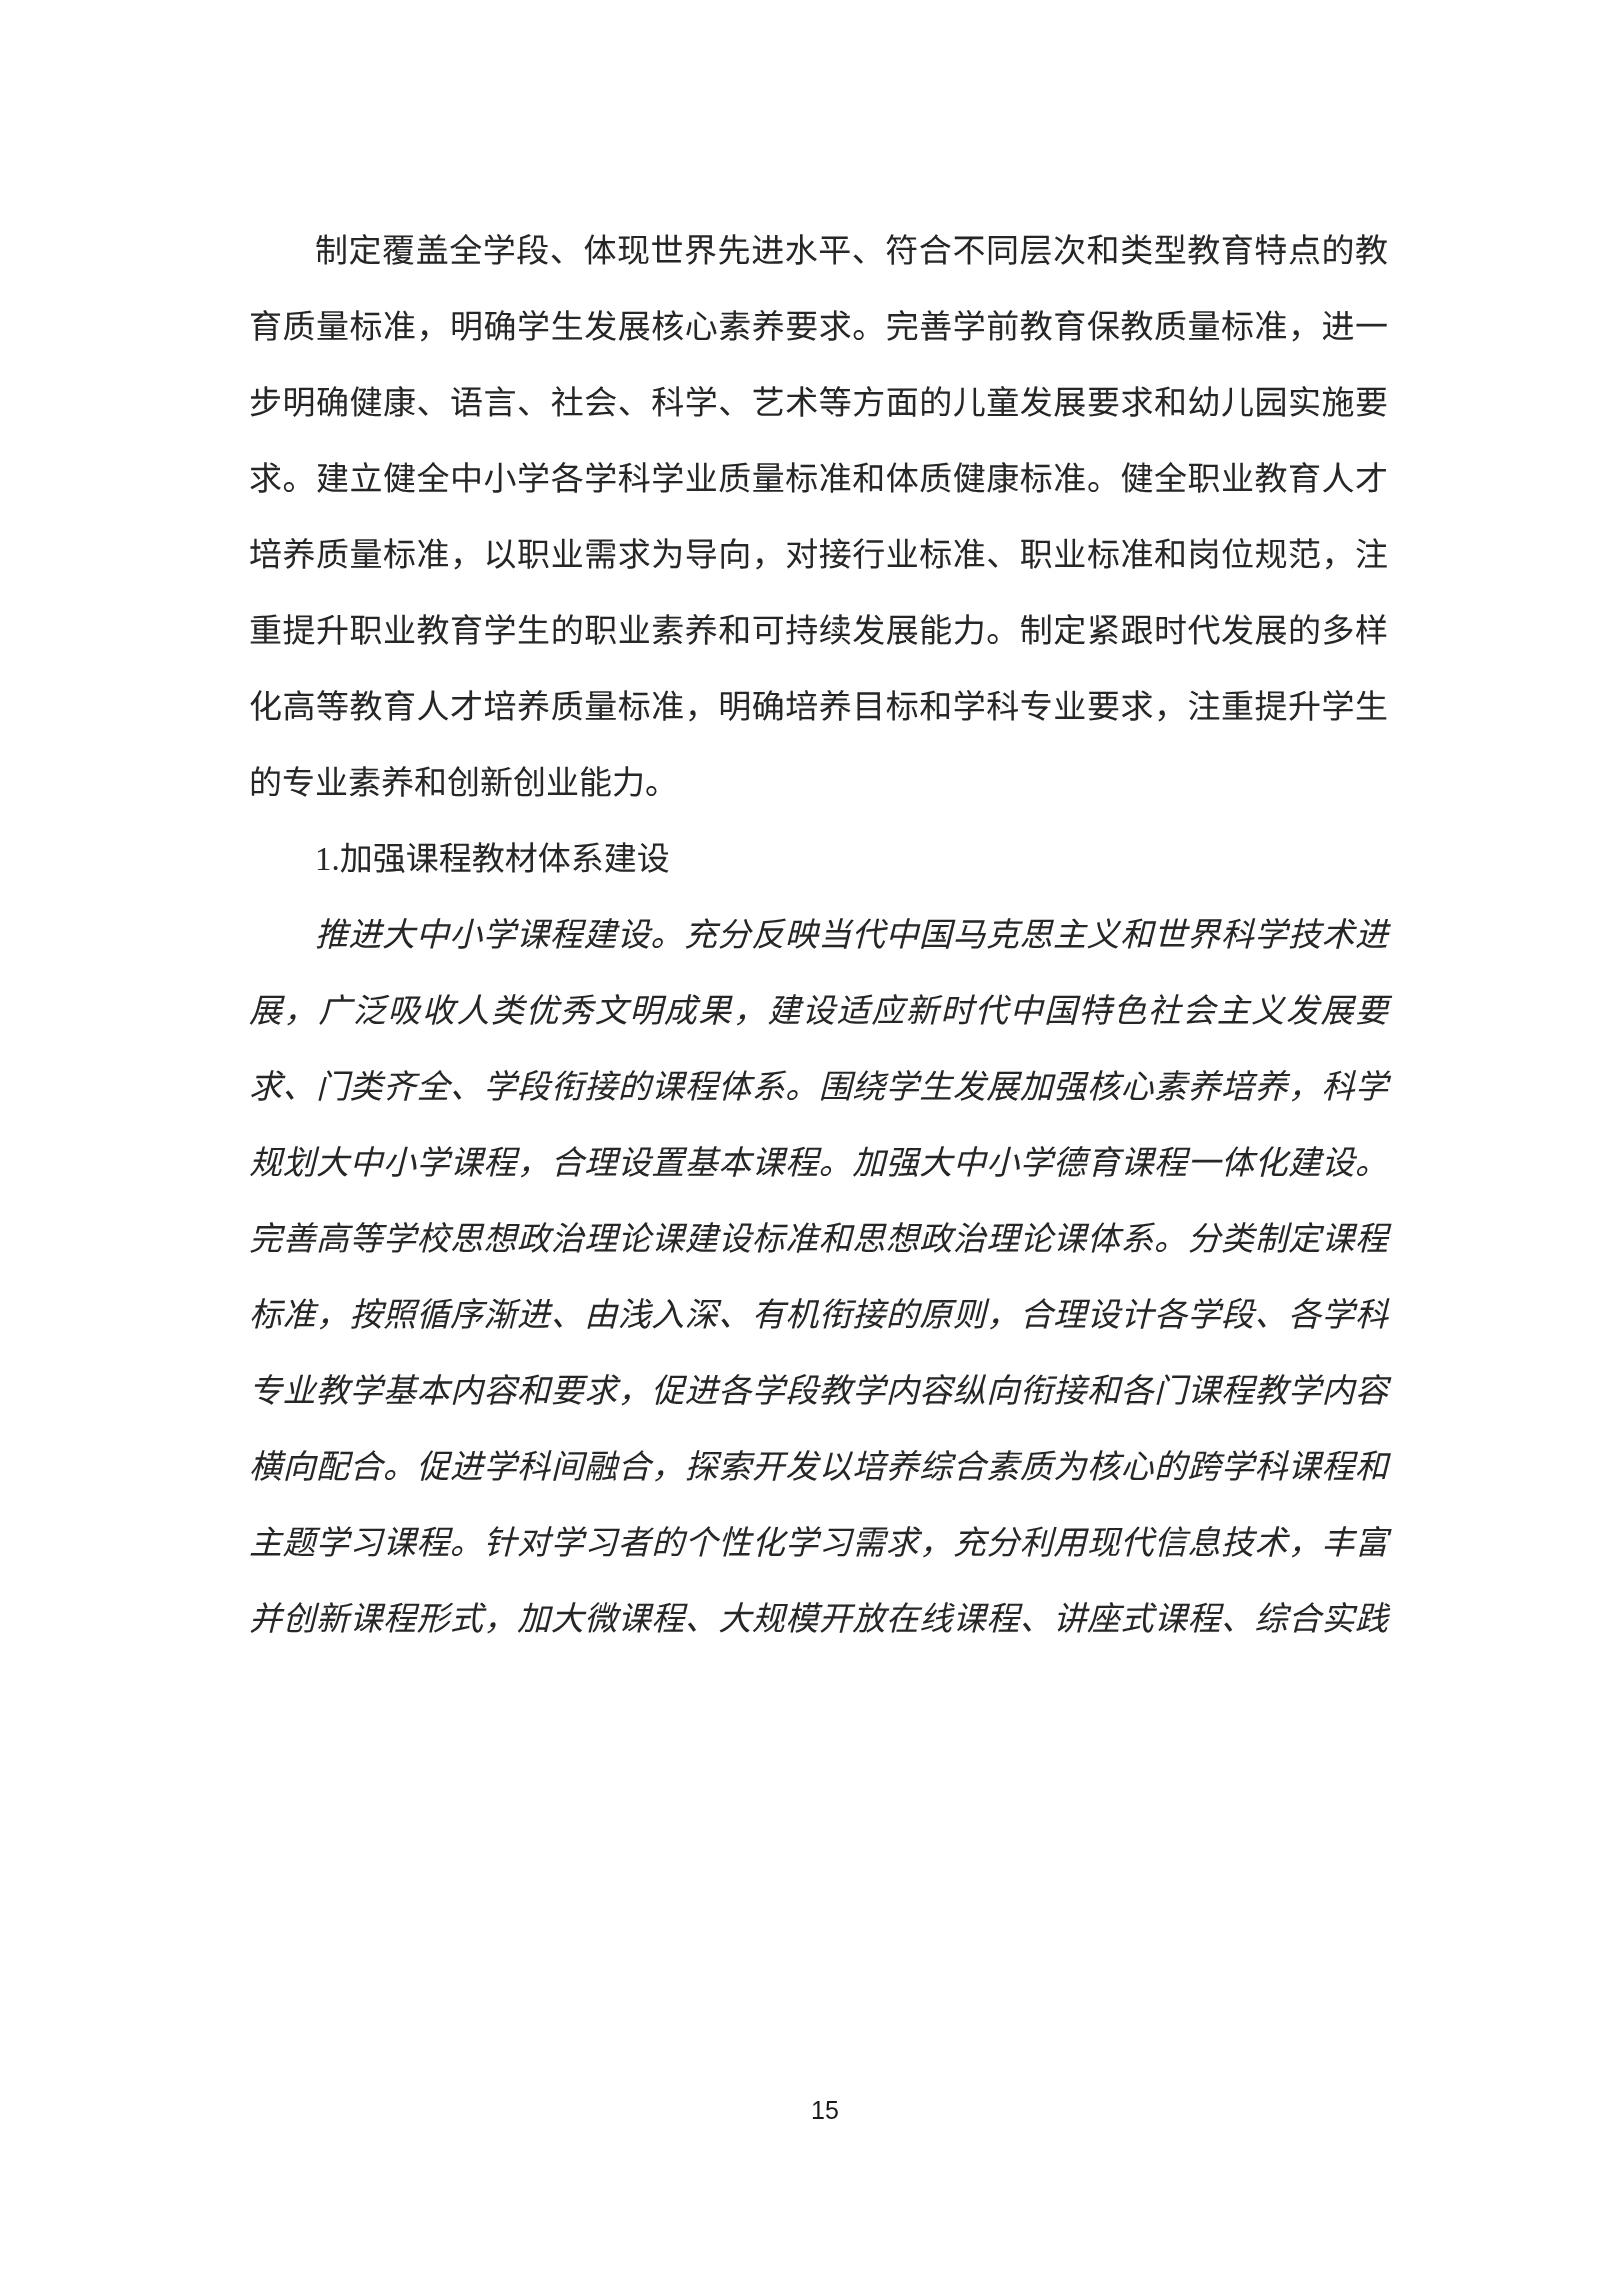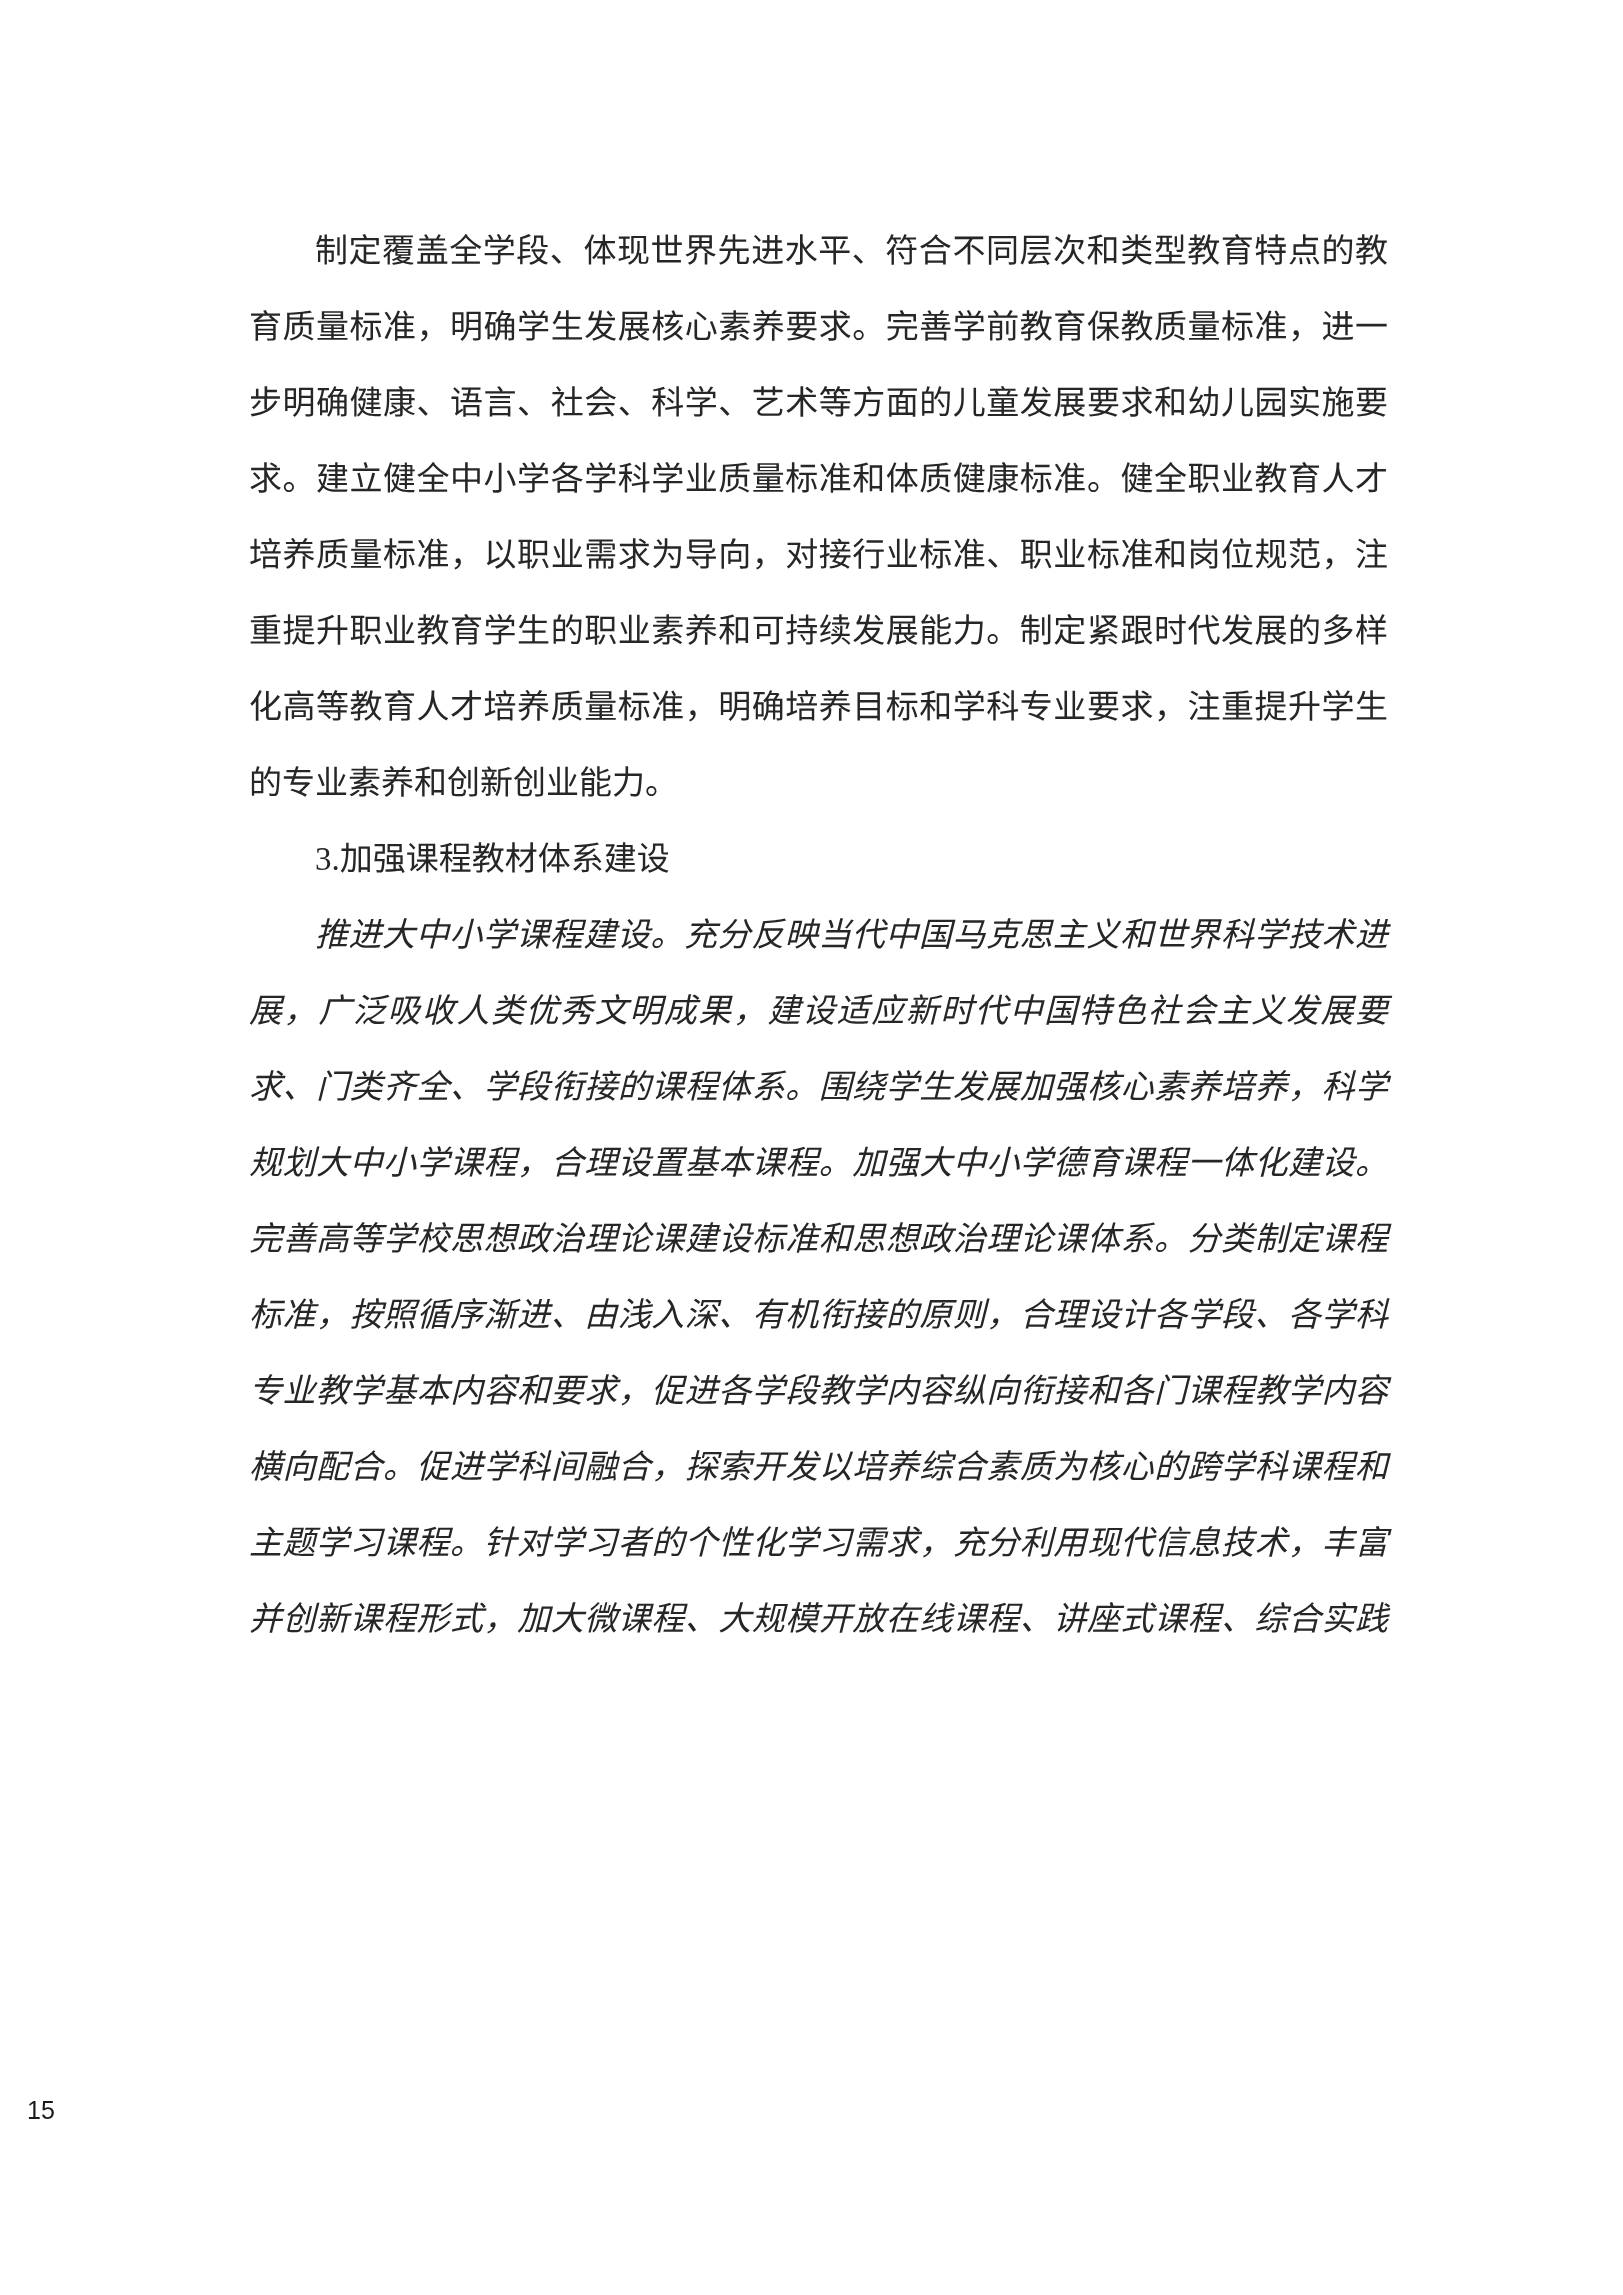--- a/index.html
+++ b/index.html
@@ -34,36 +34,36 @@
   .body-text p.continues {
     
     text-align-last: justify;
     font-style: italic;
   }
   .page-footer {
     position: absolute;
     left: 0;
     right: 0;
     top: 2093px;
-    text-align: left;
+    text-align: center;
     font-family: "Liberation Sans", "DejaVu Sans", sans-serif;
     font-size: 25px;
     line-height: 34px;
     color: #1a1a1a;
     margin-left: 27px;
   }
 </style>
 </head>
 <body>
 
 <div class="page">
 
   <main class="body-text">
     <p>制定覆盖全学段、体现世界先进水平、符合不同层次和类型教育特点的教育质量标准，明确学生发展核心素养要求。完善学前教育保教质量标准，进一步明确健康、语言、社会、科学、艺术等方面的儿童发展要求和幼儿园实施要求。建立健全中小学各学科学业质量标准和体质健康标准。健全职业教育人才培养质量标准，以职业需求为导向，对接行业标准、职业标准和岗位规范，注重提升职业教育学生的职业素养和可持续发展能力。制定紧跟时代发展的多样化高等教育人才培养质量标准，明确培养目标和学科专业要求，注重提升学生的专业素养和创新创业能力。</p>
-    <p>3.加强课程教材体系建设</p>
+    <p>1.加强课程教材体系建设</p>
     <p class="continues">推进大中小学课程建设。充分反映当代中国马克思主义和世界科学技术进展，广泛吸收人类优秀文明成果，建设适应新时代中国特色社会主义发展要求、门类齐全、学段衔接的课程体系。围绕学生发展加强核心素养培养，科学规划大中小学课程，合理设置基本课程。加强大中小学德育课程一体化建设。完善高等学校思想政治理论课建设标准和思想政治理论课体系。分类制定课程标准，按照循序渐进、由浅入深、有机衔接的原则，合理设计各学段、各学科专业教学基本内容和要求，促进各学段教学内容纵向衔接和各门课程教学内容横向配合。促进学科间融合，探索开发以培养综合素质为核心的跨学科课程和主题学习课程。针对学习者的个性化学习需求，充分利用现代信息技术，丰富并创新课程形式，加大微课程、大规模开放在线课程、讲座式课程、综合实践</p>
   </main>
 
   <footer class="page-footer">
     <span>15</span>
   </footer>
 
 </div>
 
 

